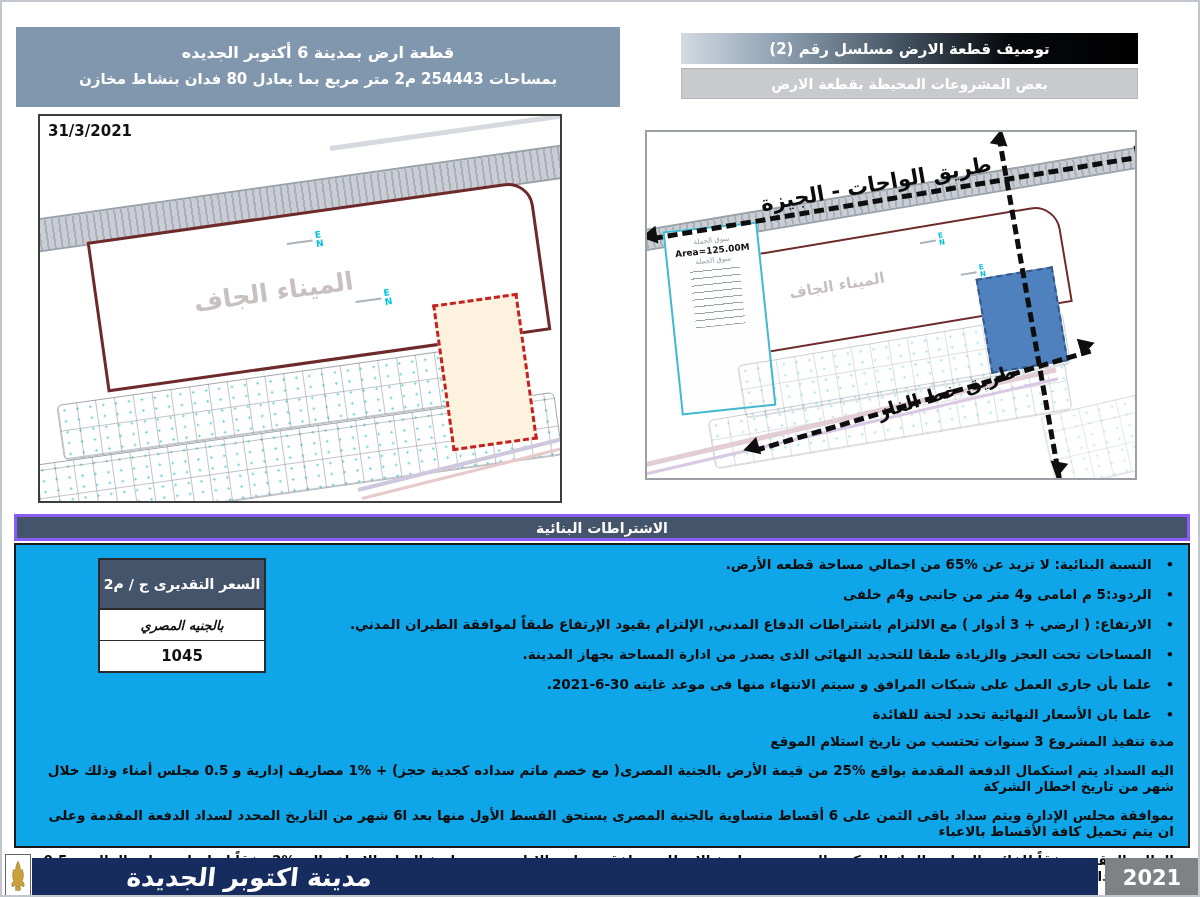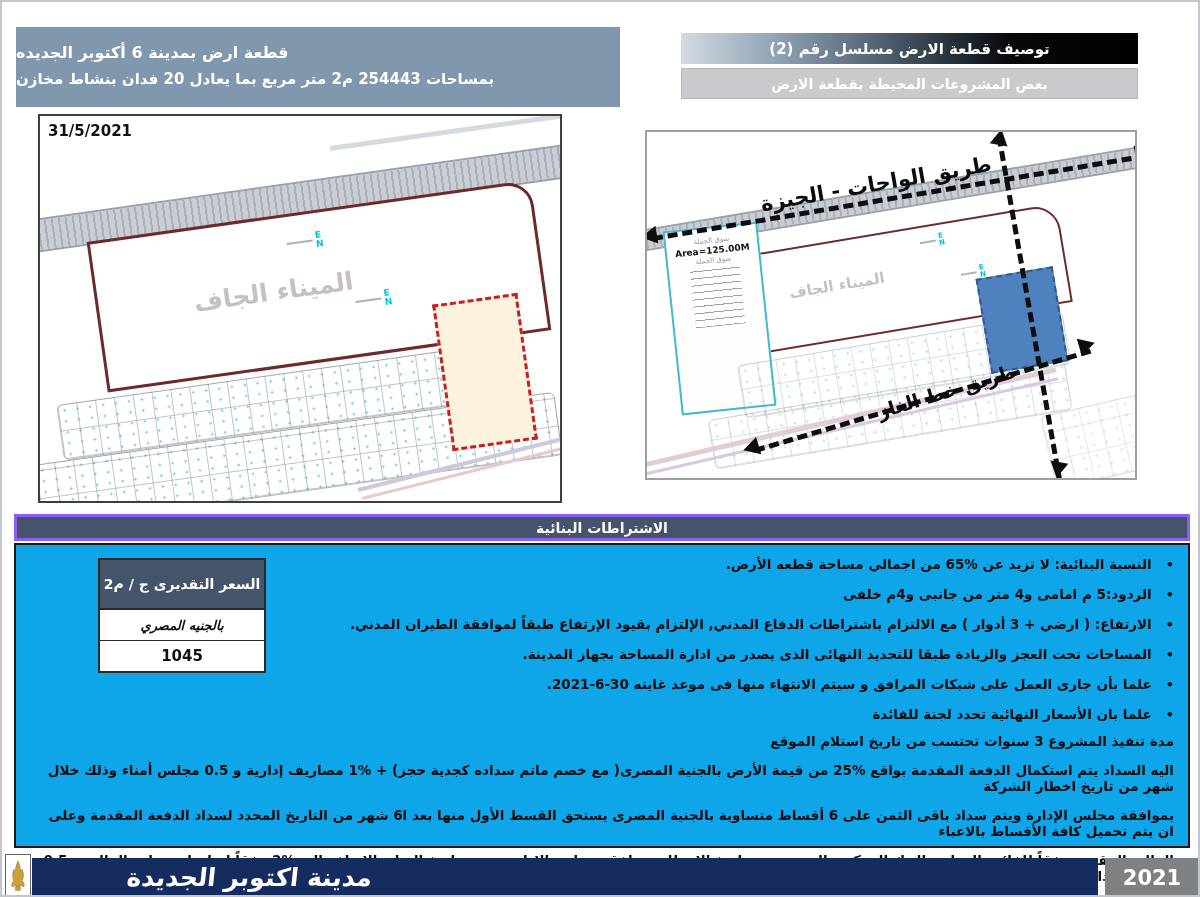--- a/index.html
+++ b/index.html
@@ -1,20 +1,20 @@
 <!DOCTYPE html>
 <html lang="ar"><head>
 <meta charset="utf-8">
 <style>
   html,body{margin:0;padding:0;background:#fff;}
   #frame{position:relative;width:1200px;height:897px;background:#fff;border:2px solid #c2c7cd;box-sizing:border-box;overflow:hidden;
          font-family:"DejaVu Sans",sans-serif;}
   .abs{position:absolute;box-sizing:border-box;}
   
-  #left-box{left:14px;top:25px;width:604px;height:80px;background:#8197ad;color:#fff;text-align:left;
+  #left-box{left:14px;top:25px;width:604px;height:80px;background:#8197ad;color:#fff;text-align:center;
             font-weight:bold;padding-top:13px;line-height:26px;font-size:16px;}
   #title-bar{left:679px;top:31px;width:457px;height:31px;color:#fff;font-weight:bold;font-size:15px;
              background:linear-gradient(90deg,#d3dae1 0%,#93a5b6 20%,#455462 48%,#06080c 72%,#000 100%);
              display:flex;align-items:center;justify-content:center;}
   #subtitle-bar{left:679px;top:66px;width:457px;height:31px;background:#c9cacd;color:#fff;font-weight:bold;font-size:14px;
              display:flex;align-items:center;justify-content:center;border:1px solid #b5b6ba;}
   
   #map-left{left:36px;top:112px;width:524px;height:389px;border:2px solid #3d3d3d;background:#fff;overflow:hidden;}
   #map-right{left:643px;top:128px;width:492px;height:350px;border:2px solid #9aa0a6;background:#fff;overflow:hidden;}
   .rail{background:repeating-linear-gradient(90deg,#caced4 0 5px,#a9b0b8 5px 7px);border-top:2px solid #99a1aa;border-bottom:2px solid #99a1aa;}
@@ -58,31 +58,31 @@
   .tinytxt{font-size:7px;color:#8a9aa5;line-height:9px;}
   .areatxt{font-size:9px;color:#111;font-weight:bold;direction:ltr;line-height:11px;}
 </style>
 </head>
 <body>
 
 <div id="frame">
 
   <div class="abs" id="left-box" dir="rtl">
     <div>قطعة ارض بمدينة 6 أكتوبر الجديده</div>
-    <div style="font-size:15px;">بمساحات 254443 م2 متر مربع بما يعادل 20 فدان  بنشاط مخازن</div>
+    <div style="font-size:15px;">بمساحات 254443 م2 متر مربع بما يعادل 80 فدان  بنشاط مخازن</div>
   </div>
   <div class="abs" id="title-bar" dir="rtl">
     <span>توصيف قطعة الارض مسلسل رقم (2)</span>
   </div>
   <div class="abs" id="subtitle-bar" dir="rtl">
     <span>بعض المشروعات المحيطة بقطعة الارض</span>
   </div>
 
   <div class="abs" id="map-left">
-    <div class="abs" dir="ltr" style="left:8px;top:6px;font-size:15px;font-weight:bold;color:#111;">31/5/2021</div>
+    <div class="abs" dir="ltr" style="left:8px;top:6px;font-size:15px;font-weight:bold;color:#111;">31/3/2021</div>
     <div class="abs thin-road" style="left:290px;top:30px;width:280px;height:5px;background:#d6dade;transform:rotate(-8deg);"></div>
     <div class="abs rail" style="left:-30px;top:62px;width:630px;height:34px;transform:rotate(-8deg);"></div>
     <div class="abs parcel" style="left:55px;top:94px;width:448px;height:152px;transform:rotate(-8deg);">
       <div class="abs port-label" dir="rtl" style="left:95px;top:58px;font-size:25px;">الميناء الجاف</div>
       <div class="abs coord" style="left:195px;top:18px;">
         <span class="sq"></span>
         <span class="en"><span>E</span><br><span>N</span></span>
       </div>
       <div class="abs coord" style="left:255px;top:85px;">
         <span class="sq"></span>

